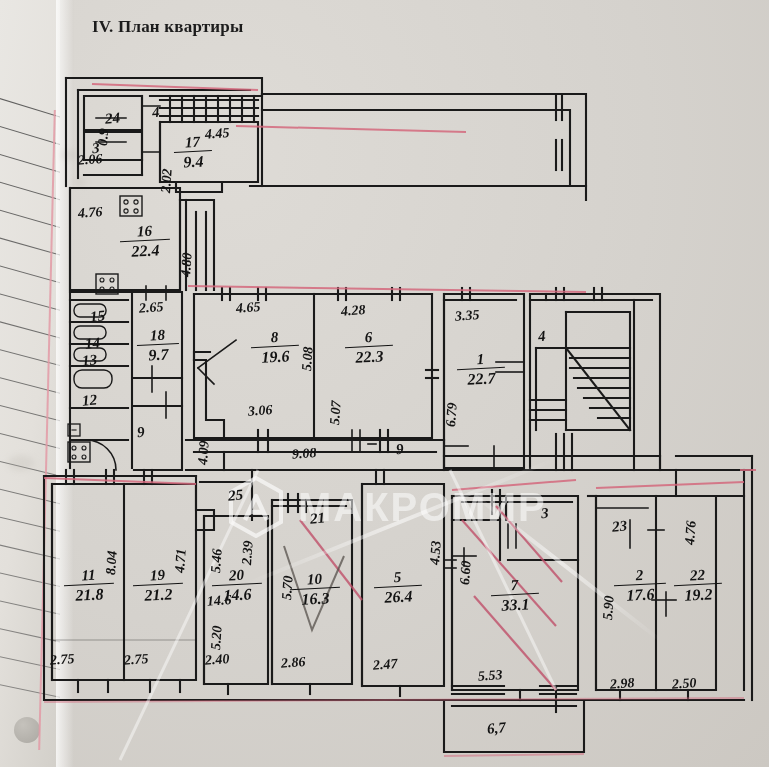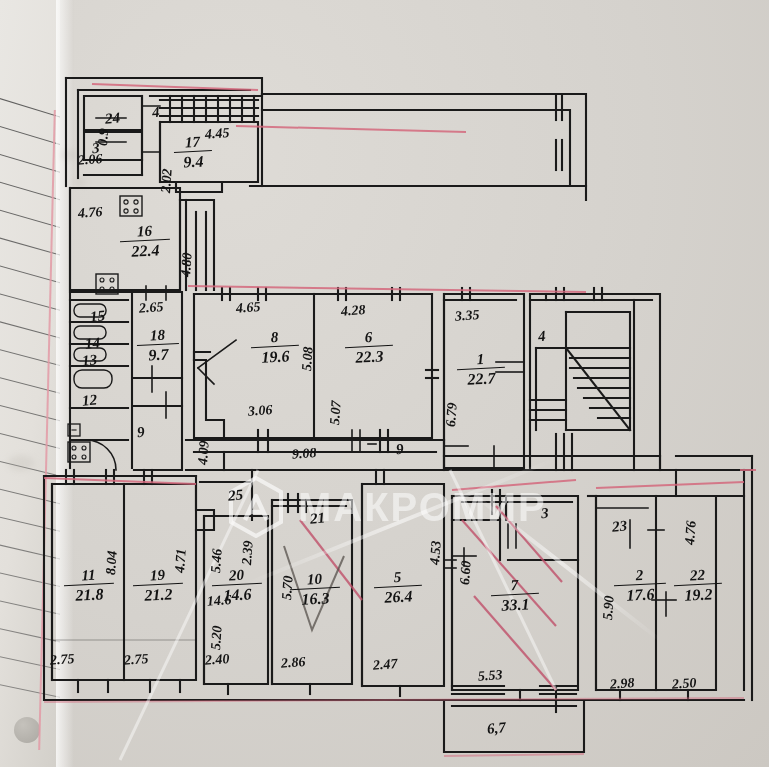--- a/index.html
+++ b/index.html
@@ -108,20 +108,21 @@
     </div>
   <div class="page-fold"></div>
   <div class="punch"></div>
 
   <div class="pink-line" style="left:46px;top:110px;width:2px;height:640px;transform:rotate(1.4deg);"></div>
 
   <div class="smudge" style="left:60px;top:150px;width:18px;height:10px;"></div>
   <div class="smudge" style="left:74px;top:178px;width:12px;height:8px;"></div>
   <div class="smudge" style="left:8px;top:455px;width:26px;height:16px;"></div>
 
+  <div class="title">IV. План квартиры</div>
 
   <svg id="plan" viewBox="0 0 769 767">
     <defs>
       <g id="stepgrp"></g>
     </defs>
 
     <g stroke="#1a1a1a" fill="none" stroke-width="2.1" stroke-linecap="square">
 
       <path d="M66,78 L262,78 L262,94"></path>
       <path d="M66,78 L66,186"></path>

